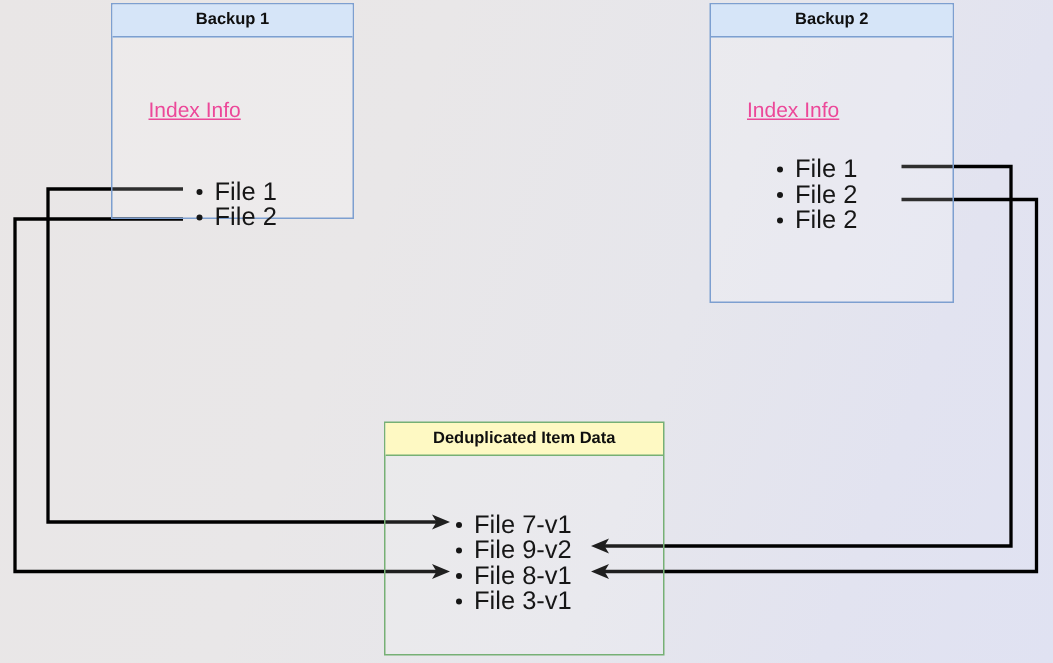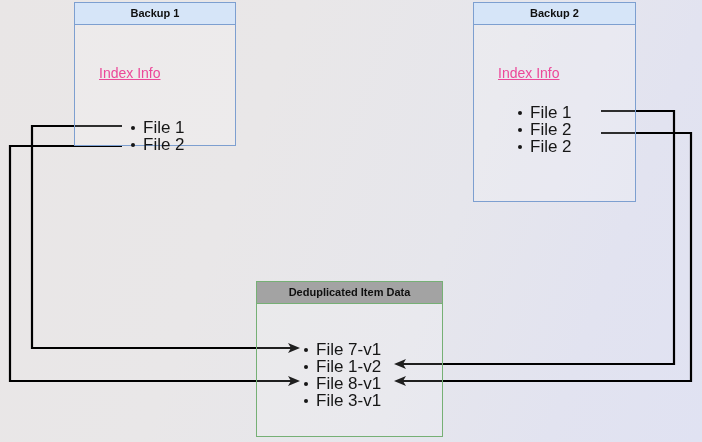--- a/index.html
+++ b/index.html
@@ -40,21 +40,21 @@
   .box .box-body {
     position: relative;
     height: calc(100% - 22px);
   }
 
   .box.green {
     border-color: #76b075;
     background: rgba(255,255,255,0.12);
   }
   .box.green .box-header {
-    background: #a3a3a3;
+    background: #fef9c3;
     border-bottom-color: #76b075;
   }
 
   
   .section-label {
     position: absolute;
     font-size: 14px;
     color: #ec4899;
     white-space: nowrap;
     text-decoration: underline;
@@ -146,20 +146,20 @@
         <li>File 2</li>
       </ul>
     </div>
   </div>
 
   <div class="box green" style="left:256px; top:281px; width:187px; height:156px;">
     <div class="box-header">Deduplicated Item Data</div>
     <div class="box-body">
       <ul class="file-list" style="left:45px; top:37px;">
         <li>File 7-v1</li>
-        <li>File 1-v2</li>
+        <li>File 9-v2</li>
         <li>File 8-v1</li>
         <li>File 3-v1</li>
       </ul>
     </div>
   </div>
 
 </div>
 
 </body></html>

